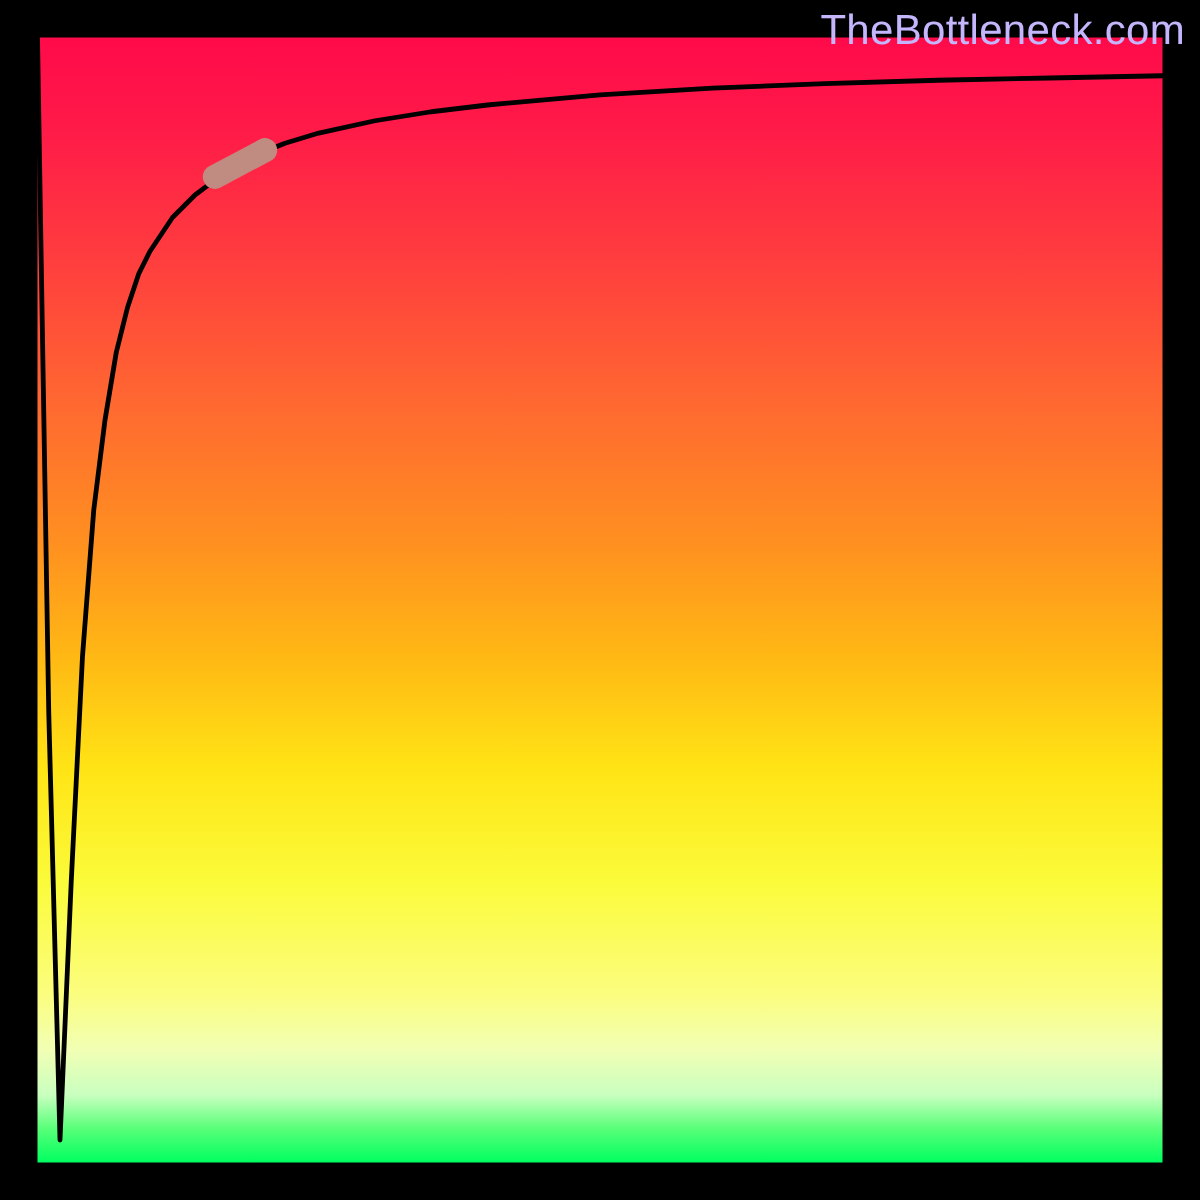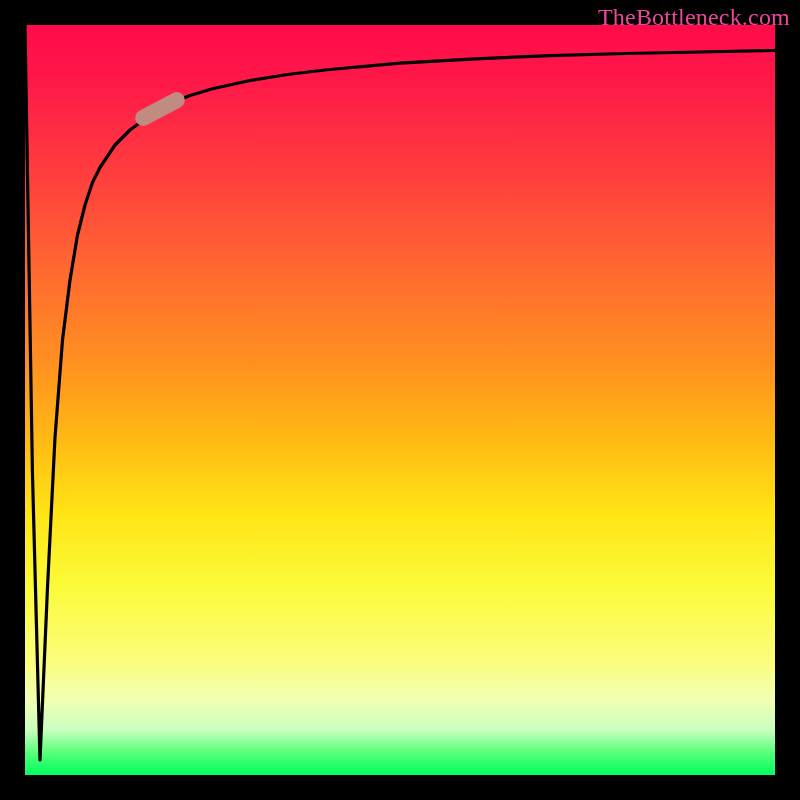--- a/index.html
+++ b/index.html
@@ -29,23 +29,23 @@
       #f1ffb4 90%,
       #c9ffc0 94%,
       #58ff78 97%,
       #00ff60 100%
     );
   }
   .watermark {
     position: absolute;
     top: 4px;
     right: 10px;
-    font-family: Liberation Serif, serif;
-    font-size: 24px;
-    color: #ec4899;
+    font-family: Liberation Sans, sans-serif;
+    font-size: 28px;
+    color: #c4b5fd;
     letter-spacing: 0.2px;
     user-select: none;
   }
   .curve-layer {
     position: absolute;
     left: 0; top: 0;
     width: 800px; height: 800px;
     pointer-events: none;
   }
   .marker {

